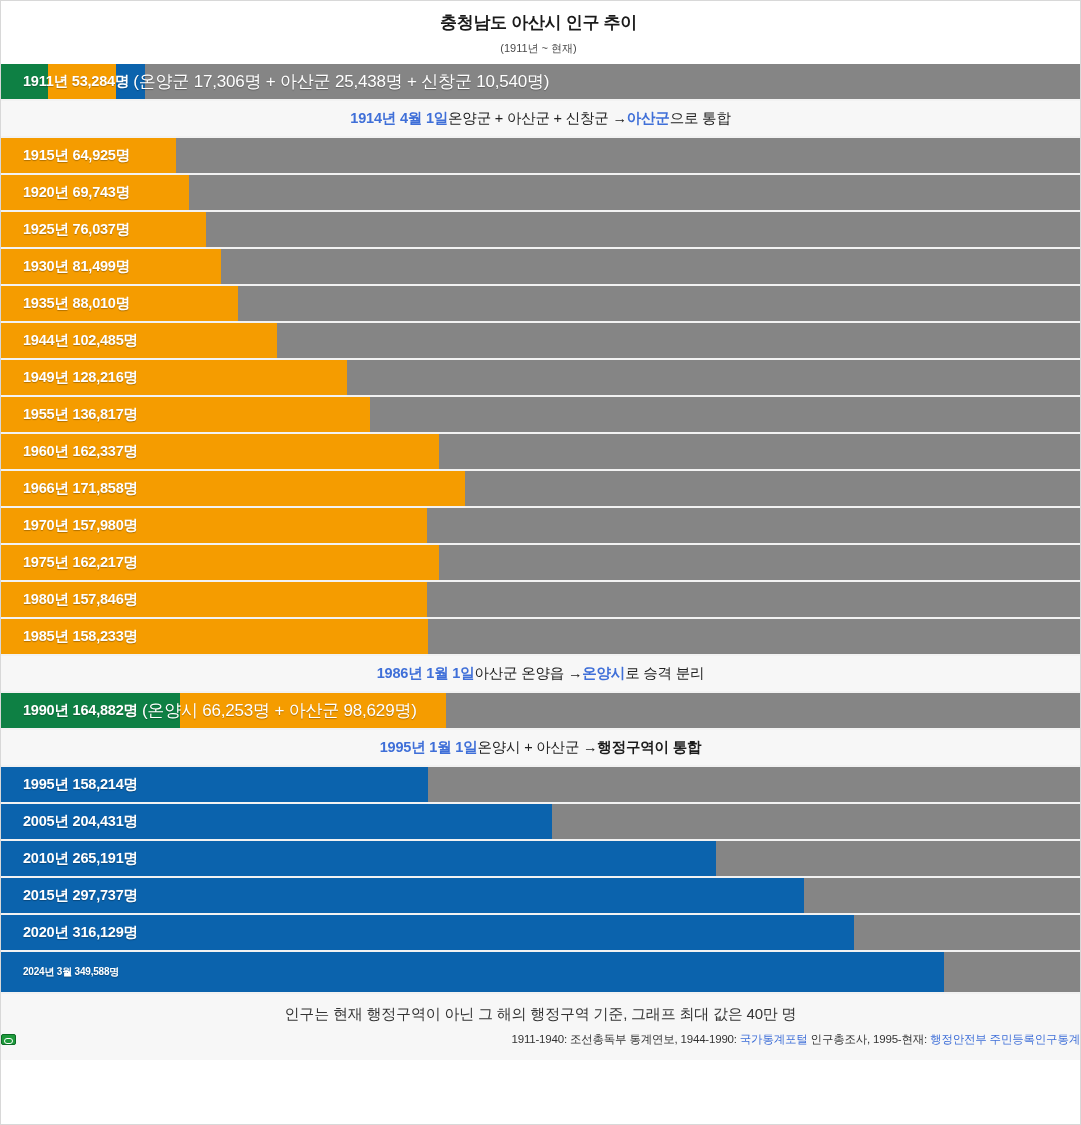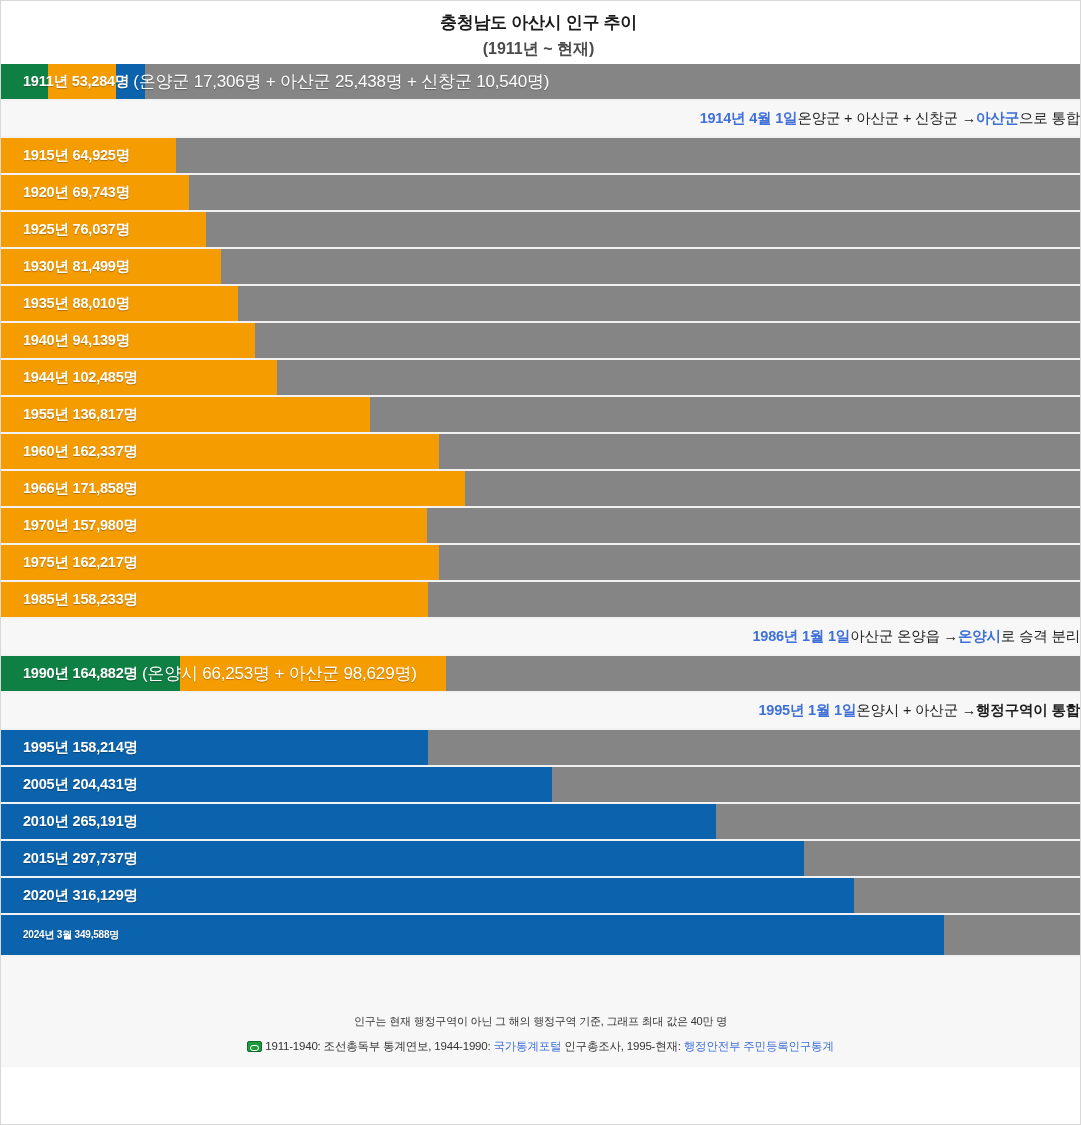--- a/index.html
+++ b/index.html
@@ -26,25 +26,24 @@
     background: #ffffff;
   }
   .title {
     font-size: 17px;
     font-weight: bold;
     color: #1a1a1a;
     letter-spacing: -0.3px;
     line-height: 24px;
   }
   .subtitle {
-    font-size: 16px;
+    font-size: 11px;
     color: #4a4a4a;
     margin-top: 6px;
     line-height: 15px;
-    font-weight: bold;
   }
 
   
   .row {
     position: relative;
     width: 100%;
     height: 37px;
     background: #858585;
     border-bottom: 2px solid #f2f2f2;
     overflow: hidden;
@@ -85,52 +84,51 @@
   .row-label.bigger { font-size: 10px; }
 
   
   .note {
     width: 100%;
     height: 37px;
     background: #f7f7f7;
     border-bottom: 2px solid #f2f2f2;
     display: flex;
     align-items: center;
-    justify-content: flex-end;
+    justify-content: center;
     font-size: 14.5px;
     letter-spacing: -0.2px;
     color: #222222;
   }
   .note .b  { color: #3f6fd8; font-weight: bold; }
   .note .d  { color: #1b1b1b; font-weight: bold; }
   .note .n  { color: #222222; font-weight: normal; }
 
   
   .footer {
     width: 100%;
     background: #f7f7f7;
     padding: 10px 0 11px 0;
     text-align: center;
   }
   .footer-line1 {
-    font-size: 11px;
+    font-size: 15px;
     color: #333333;
     letter-spacing: -0.2px;
     line-height: 20px;
-    margin-top: 44px;
   }
   .footer-line2 {
     font-size: 11.5px;
     color: #333333;
     letter-spacing: -0.2px;
     line-height: 20px;
     margin-top: 5px;
     display: flex;
     align-items: center;
-    justify-content: center;
+    justify-content: space-between;
     gap: 3px;
   }
   .src-icon {
     display: inline-block;
     width: 15px;
     height: 11px;
     background: #1e9a3c;
     border: 1px solid #0c6b26;
     border-radius: 2px;
     position: relative;
@@ -198,32 +196,32 @@
           <span>1930년 81,499명</span>
         </div>
       </div>
       <div class="row">
         <div class="seg orange" style="left: 0px; width: 237.407px;"></div>
         <div class="row-label">
           <span>1935년 88,010명</span>
         </div>
       </div>
       <div class="row">
-        <div class="seg orange" style="left: 0px; width: 253.94px;"></div>
-        <div class="row-label">
-          <span>1940년 94,139명</span>
-        </div>
-      </div>
-      <div class="row">
         <div class="seg orange" style="left: 0px; width: 276.453px;"></div>
         <div class="row-label">
           <span>1944년 102,485명</span>
         </div>
       </div>
       <div class="row">
+        <div class="seg orange" style="left: 0px; width: 345.863px;"></div>
+        <div class="row-label">
+          <span>1949년 128,216명</span>
+        </div>
+      </div>
+      <div class="row">
         <div class="seg orange" style="left: 0px; width: 369.064px;"></div>
         <div class="row-label">
           <span>1955년 136,817명</span>
         </div>
       </div>
       <div class="row">
         <div class="seg orange" style="left: 0px; width: 437.904px;"></div>
         <div class="row-label">
           <span>1960년 162,337명</span>
         </div>
@@ -237,20 +235,26 @@
       <div class="row">
         <div class="seg orange" style="left: 0px; width: 426.151px;"></div>
         <div class="row-label">
           <span>1970년 157,980명</span>
         </div>
       </div>
       <div class="row">
         <div class="seg orange" style="left: 0px; width: 437.58px;"></div>
         <div class="row-label">
           <span>1975년 162,217명</span>
+        </div>
+      </div>
+      <div class="row">
+        <div class="seg orange" style="left: 0px; width: 425.79px;"></div>
+        <div class="row-label">
+          <span>1980년 157,846명</span>
         </div>
       </div>
       <div class="row">
         <div class="seg orange" style="left: 0px; width: 426.834px;"></div>
         <div class="row-label">
           <span>1985년 158,233명</span>
         </div>
       </div>
       <div class="note">
         <span class="b">1986년 1월 1일</span>

